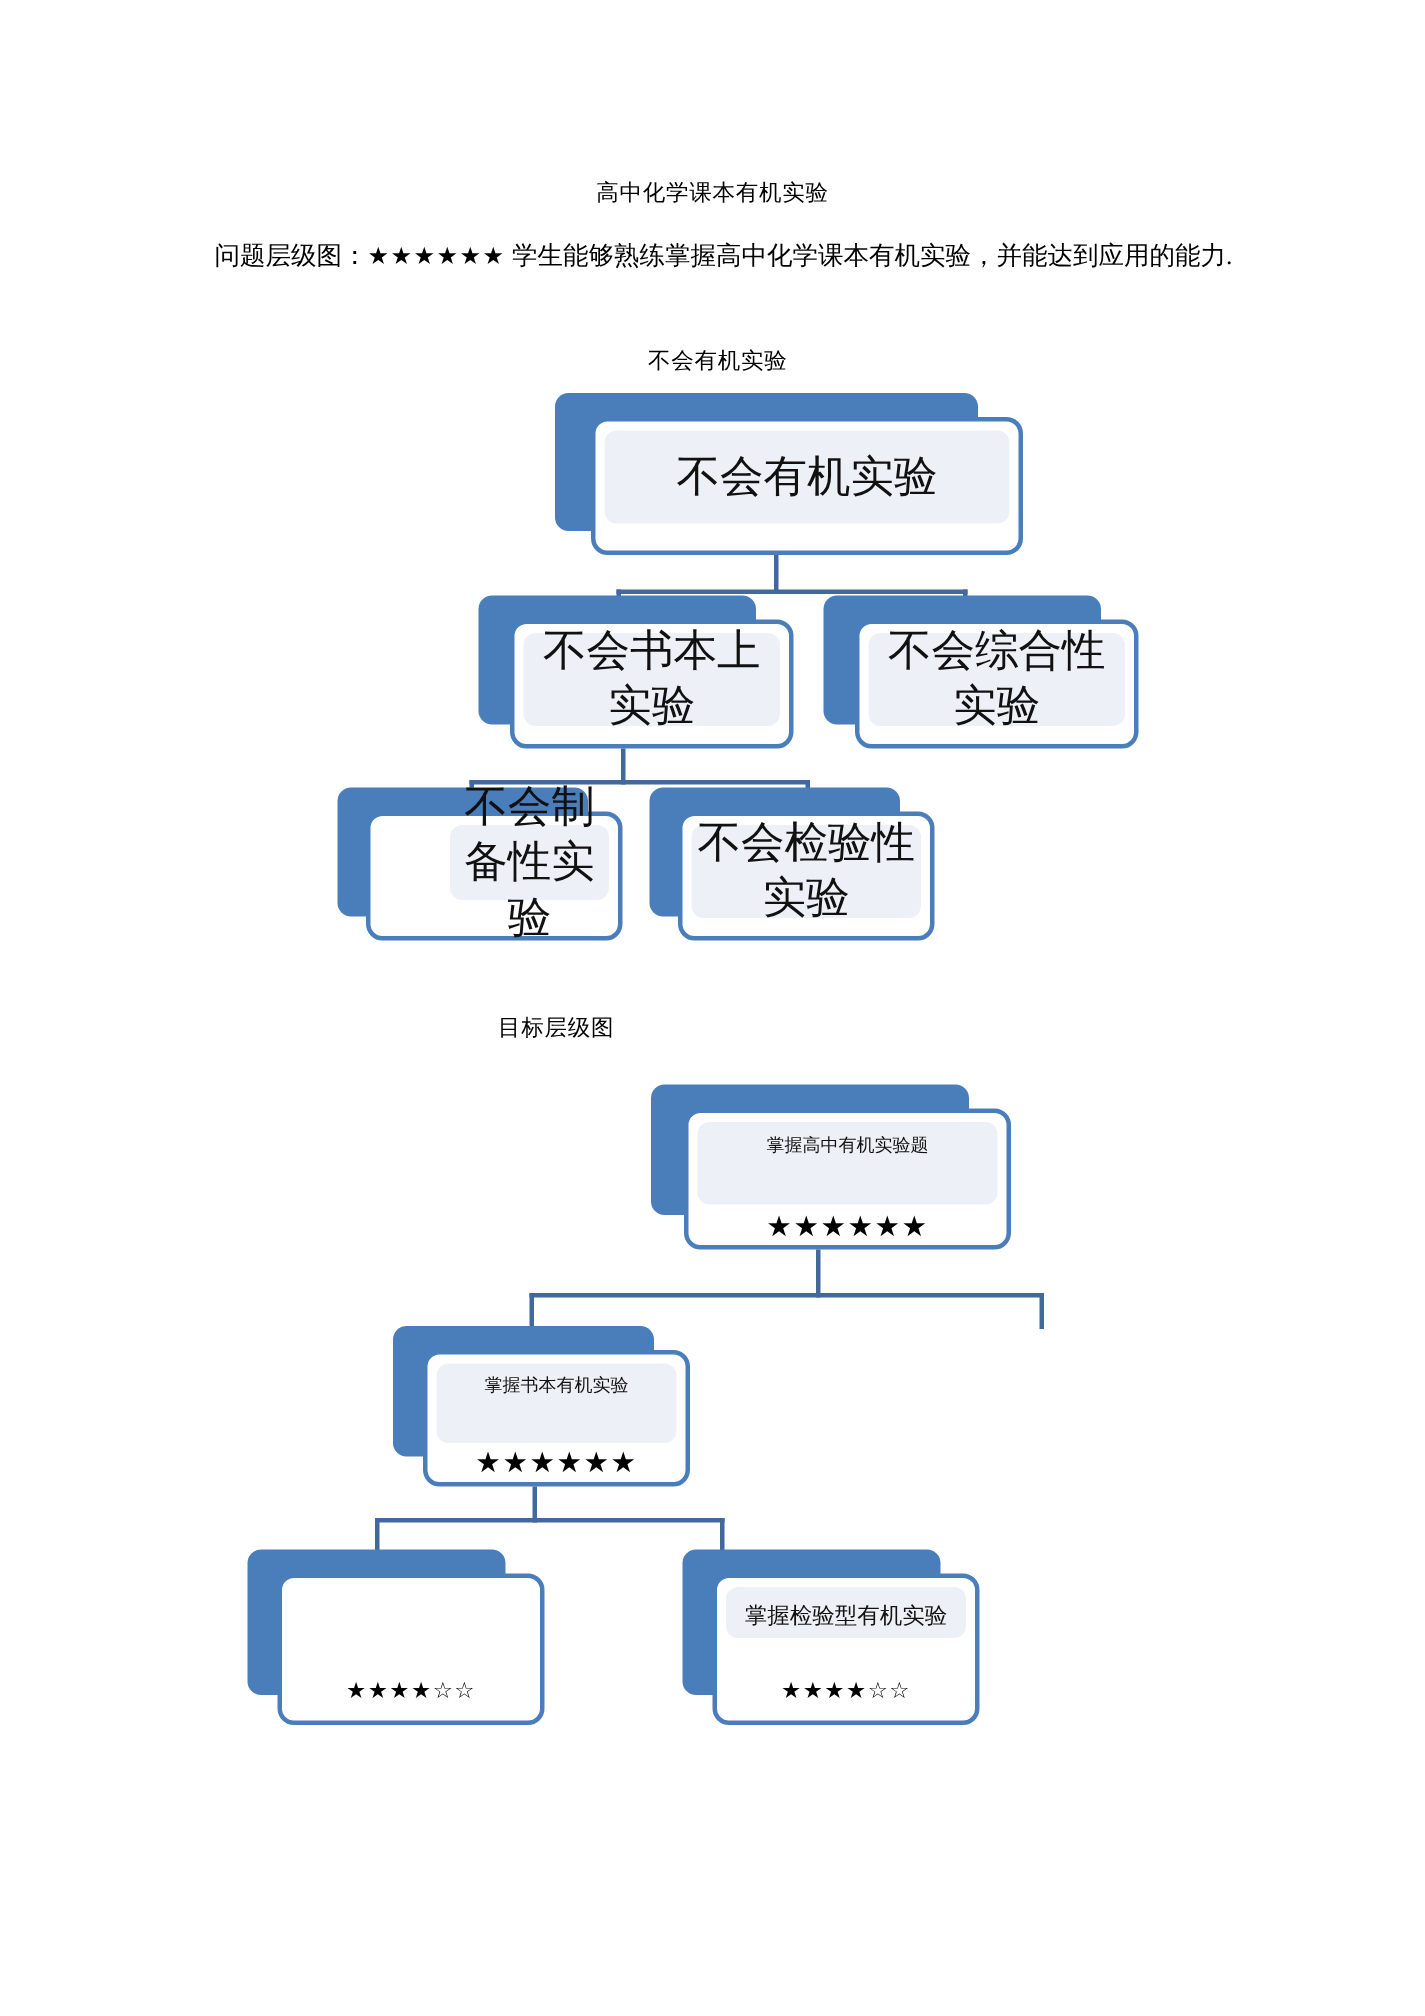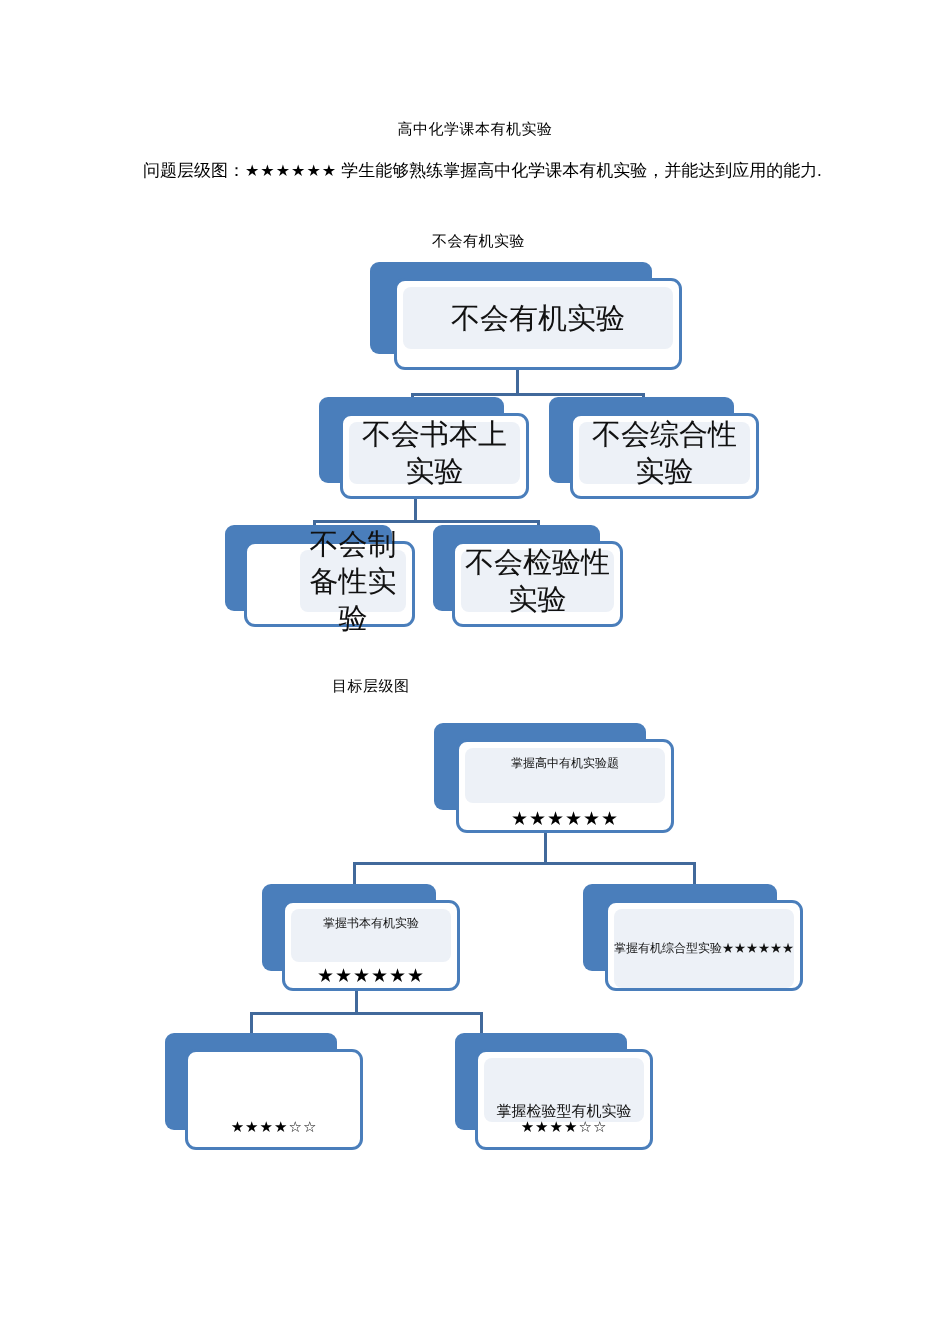--- a/index.html
+++ b/index.html
@@ -161,21 +161,21 @@
   </div>
 
   <div class="conn conn-v" style="left:414px; top:499px; height:24px;"></div>
   <div class="conn conn-h" style="left:313px; top:520px; width:227px;"></div>
   <div class="conn conn-v" style="left:313px; top:520px; height:22px;"></div>
   <div class="conn conn-v" style="left:537px; top:520px; height:22px;"></div>
 
   <div class="node d1" style="left:225px; top:525px; width:190px; height:102px;">
     <div class="shadow" style="width:167px; height:86px;"></div>
     <div class="front" style="left:19px; top:16px; width:171px; height:86px;">
-      <div class="inner" style="height:62px;margin-left:47px;">
+      <div class="inner" style="height:50px;margin-left:47px;">
         <span class="label">不会制备性实验</span>
       </div>
     </div>
   </div>
 
   <div class="node d1" style="left:433px; top:525px; width:190px; height:114px;">
     <div class="shadow" style="width:167px; height:86px;"></div>
     <div class="front" style="left:19px; top:16px; width:171px; height:86px;">
       <div class="inner" style="height:62px;">
         <span class="label">不会检验性实验</span>
@@ -203,44 +203,36 @@
   <div class="node d2" style="left:262px; top:884px; width:198px; height:107px;padding-left:24px;">
     <div class="shadow" style="width:174px; height:87px;"></div>
     <div class="front" style="left:20px; top:16px; width:178px; height:91px;">
       <div class="inner" style="height:53px; justify-content:flex-start; padding-top:1px;">
         <span class="label">掌握书本有机实验</span>
       </div>
       <span class="rating" style="position:absolute; left:6px; right:6px; top:59px; text-align:center;">★★★★★★</span>
     </div>
   </div>
 
-  <div class="node d2" style="left:583px; top:884px; width:220px; height:107px;">
-    <div class="shadow" style="width:194px; height:87px;"></div>
-    <div class="front" style="left:22px; top:16px; width:198px; height:91px;">
-      <div class="inner" style="height:79px;">
-        <span class="label">掌握有机综合型实验★★★★★★</span>
-      </div>
-    </div>
-  </div>
 
   <div class="conn conn-v" style="left:355px; top:991px; height:24px;"></div>
   <div class="conn conn-h" style="left:250px; top:1012px; width:233px;"></div>
   <div class="conn conn-v" style="left:250px; top:1012px; height:24px;"></div>
   <div class="conn conn-v" style="left:480px; top:1012px; height:24px;"></div>
 
   <div class="node d2 d2-small" style="left:165px; top:1033px; width:198px; height:117px;">
     <div class="shadow" style="width:172px; height:97px;"></div>
     <div class="front" style="left:20px; top:16px; width:178px; height:101px;">
       <span class="rating" style="position:absolute; left:6px; right:6px; top:64px; text-align:center;">★★★★☆☆</span>
     </div>
   </div>
 
   <div class="node d2 d2-small" style="left:455px; top:1033px; width:198px; height:117px;">
     <div class="shadow" style="width:172px; height:97px;"></div>
     <div class="front" style="left:20px; top:16px; width:178px; height:101px;">
-      <div class="inner" style="height:64px; justify-content:flex-end; padding-top:9px;">
+      <div class="inner" style="height:34px; justify-content:flex-start; padding-top:9px;">
         <span class="label">掌握检验型有机实验</span>
       </div>
       <span class="rating" style="position:absolute; left:6px; right:6px; top:64px; text-align:center;">★★★★☆☆</span>
     </div>
   </div>
 
 </div>
 
 </body></html>

